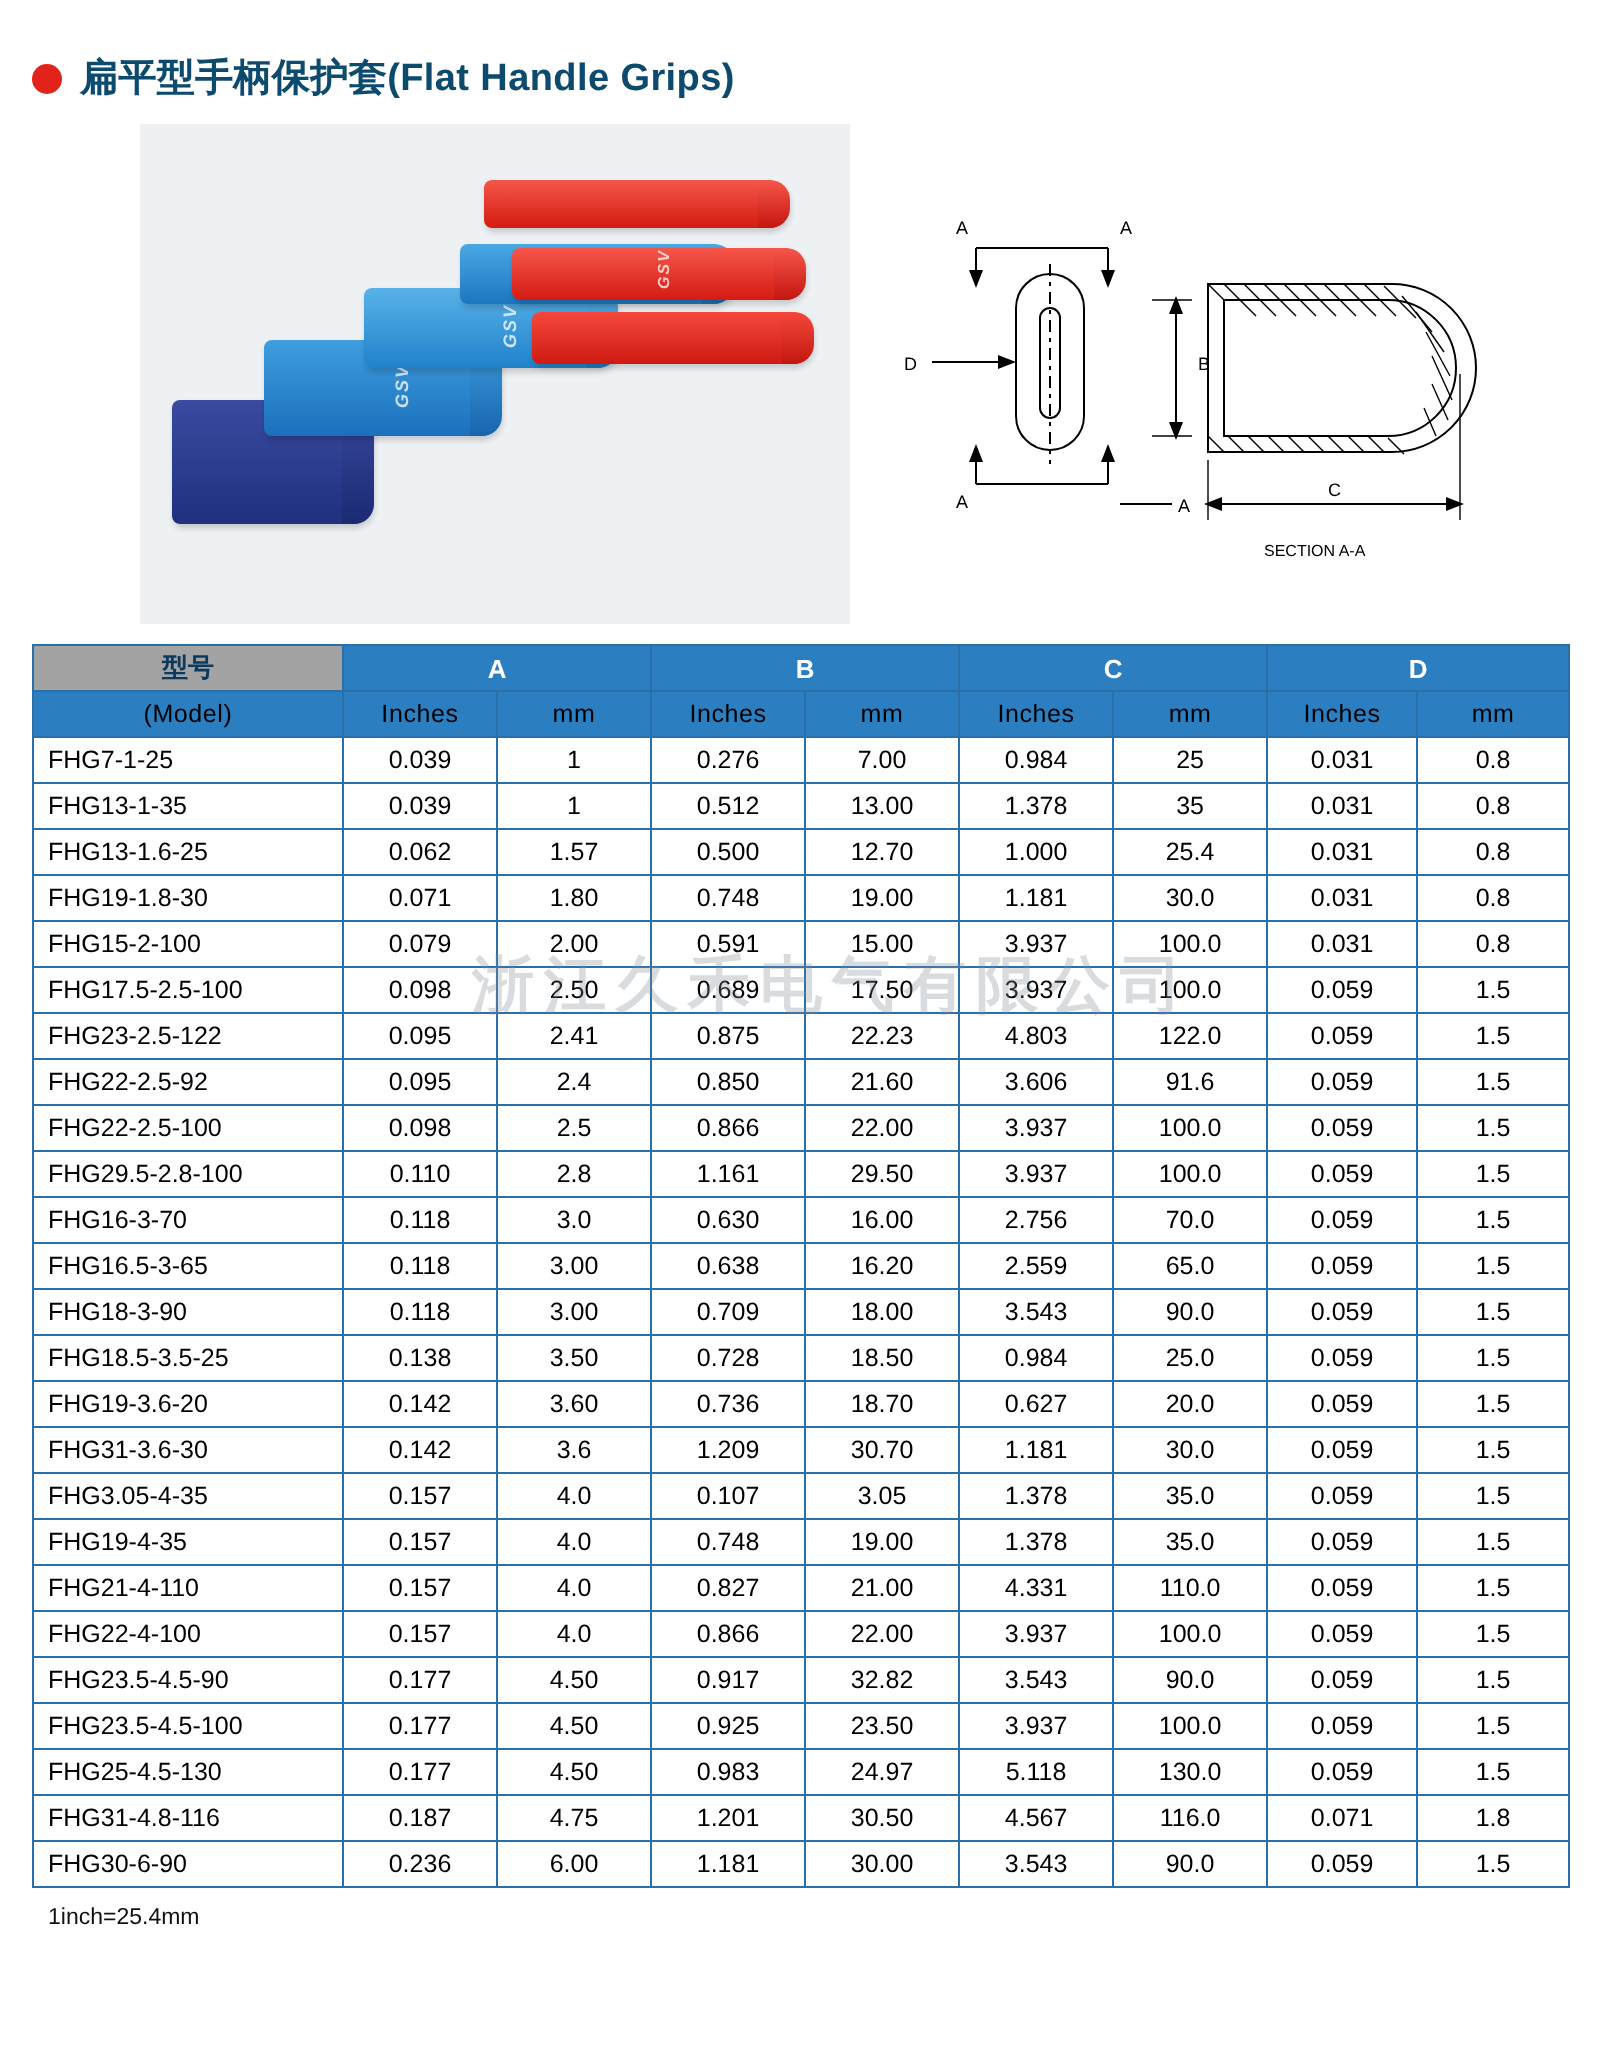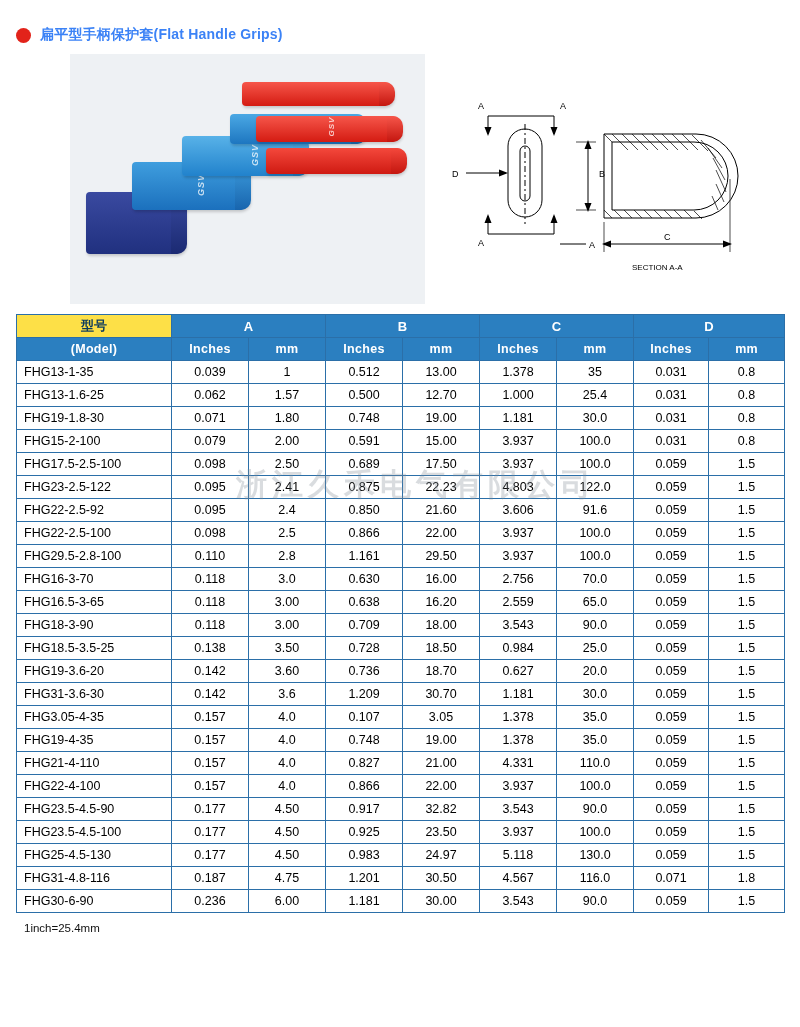--- a/index.html
+++ b/index.html
@@ -30,24 +30,24 @@
   }
   .title-dot {
     width: 15px;
     height: 15px;
     border-radius: 50%;
     background: #e2231a;
     margin-right: 9px;
     flex: none;
   }
   .title-text {
-    font-size: 14px;
+    font-size: 19px;
     font-weight: bold;
     letter-spacing: 0.2px;
-    color: #3b82f6;
+    color: #0c4a6e;
   }
   
   .figure-row {
     position: relative;
     height: 250px;
     margin: 0 16px;
   }
   .photo {
     position: absolute;
     left: 54px;
@@ -108,28 +108,28 @@
     padding: 0;
   }
   table.spec thead th {
     background: #bfe0f2;
     color: #0b3a5e;
     font-weight: bold;
     font-size: 13px;
   }
   table.spec thead tr.h2 th {
     background: #2b7fc0;
-    color: #ffffff;
-    font-weight: bold;
+    color: #000000;
+    font-weight: normal;
     font-size: 12.5px;
     letter-spacing: 0.3px;
     margin-left: 48px;
   }
   table.spec thead th.model-cell {
-    background: #fde047;
+    background: #a3a3a3;
     color: #0b3a5e;
   }
   table.spec td.model {
     text-align: left;
     padding-left: 7px;
     font-size: 12.5px;
   }
   .watermark {
     position: absolute;
     left: 16px;
@@ -310,20 +310,31 @@
           <th>Inches</th>
           <th>mm</th>
           <th>Inches</th>
           <th>mm</th>
           <th>Inches</th>
           <th>mm</th>
         </tr>
       </thead>
       <tbody id="spec-body">
           <tr>
+            <td class="model">FHG7-1-25</td>
+            <td>0.039</td>
+            <td>1</td>
+            <td>0.276</td>
+            <td>7.00</td>
+            <td>0.984</td>
+            <td>25</td>
+            <td>0.031</td>
+            <td>0.8</td>
+          </tr>
+          <tr>
             <td class="model">FHG13-1-35</td>
             <td>0.039</td>
             <td>1</td>
             <td>0.512</td>
             <td>13.00</td>
             <td>1.378</td>
             <td>35</td>
             <td>0.031</td>
             <td>0.8</td>
           </tr>

